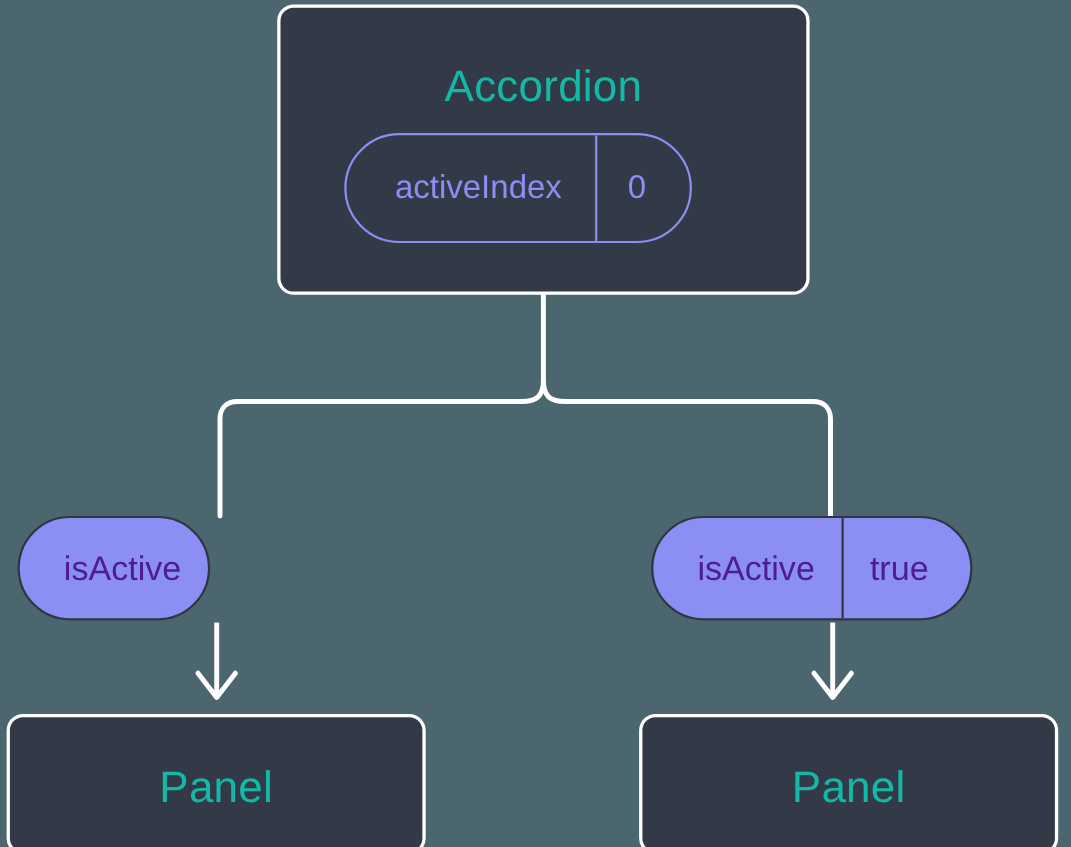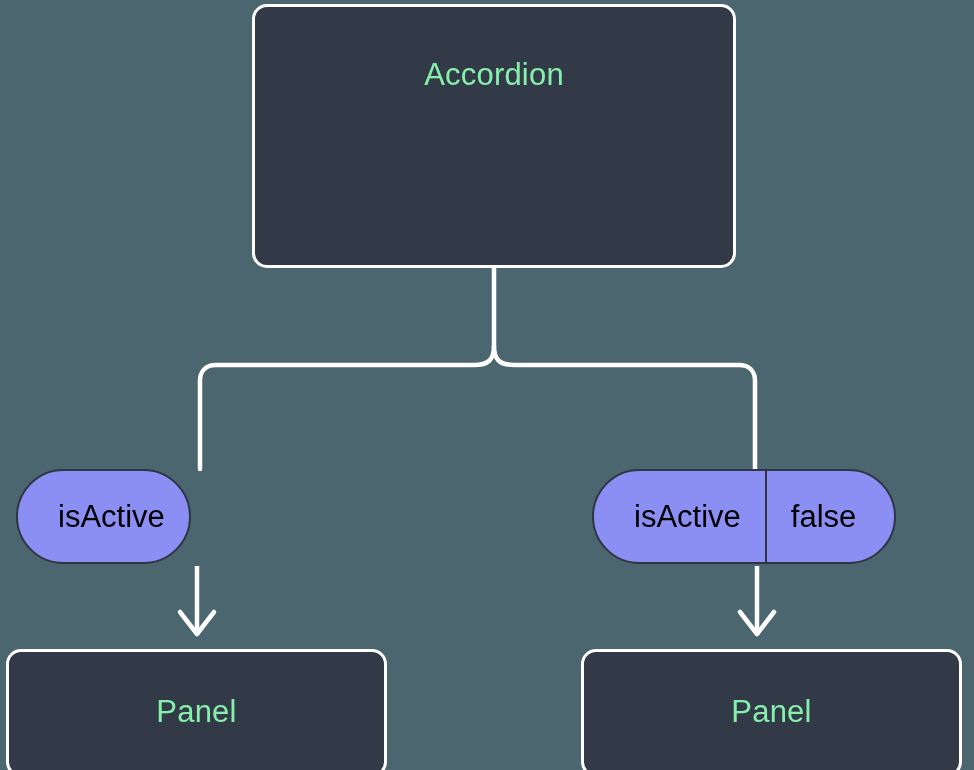--- a/index.html
+++ b/index.html
@@ -29,22 +29,22 @@
     position: absolute;
     box-sizing: border-box;
     background: #333a47;
     border: 3px solid #ffffff;
     border-radius: 15px;
     display: flex;
     flex-direction: column;
     align-items: center;
   }
   .node-title {
-    color: #86efac;
-    font-size: 31px;
+    color: #14b8a6;
+    font-size: 40px;
     font-weight: 400;
     letter-spacing: 0.2px;
     line-height: 1;
     white-space: nowrap;
   }
 
   
   #accordion-box {
     left: 252px;
     top: 4px;
@@ -93,21 +93,21 @@
     align-items: stretch;
     background: #8b8ef2;
     border: 2px solid #2f3542;
     border-radius: 999px;
     overflow: hidden;
   }
   .prop-pill .cell {
     display: flex;
     align-items: center;
     justify-content: center;
-    color: #000000;
+    color: #4c1d95;
     font-size: 31px;
     line-height: 1;
     white-space: nowrap;
   }
   .prop-pill .cell.key {
     padding: 0 24px 0 40px;
   }
   .prop-pill .cell.val {
     border-left: 2px solid #2f3542;
     padding: 0 38px 0 24px;
@@ -155,29 +155,33 @@
     <path d="M 197 566 L 197 635" stroke="#ffffff" stroke-width="4.5" stroke-linecap="butt"></path>
     <path d="M 180 612 L 197 634 L 214 612" stroke="#ffffff" stroke-width="4.5" fill="none" stroke-linecap="round" stroke-linejoin="round"></path>
 
     <path d="M 757 566 L 757 635" stroke="#ffffff" stroke-width="4.5" stroke-linecap="butt"></path>
     <path d="M 740 612 L 757 634 L 774 612" stroke="#ffffff" stroke-width="4.5" fill="none" stroke-linecap="round" stroke-linejoin="round"></path>
   </svg>
 
   <div id="accordion-box" class="node-box">
     <div class="node-title">Accordion</div>
 
+    <div id="accordion-state" class="state-pill-outline">
+      <div class="cell key">activeIndex</div>
+      <div class="cell val">0</div>
+    </div>
   </div>
 
   <div id="pill-left" class="prop-pill">
     <div class="cell key">isActive</div>
   </div>
 
   <div id="pill-right" class="prop-pill">
     <div class="cell key">isActive</div>
-    <div class="cell val">false</div>
+    <div class="cell val">true</div>
   </div>
 
   <div id="panel-left" class="node-box">
     <div class="node-title">Panel</div>
   </div>
 
   <div id="panel-right" class="node-box">
     <div class="node-title">Panel</div>
   </div>
 

